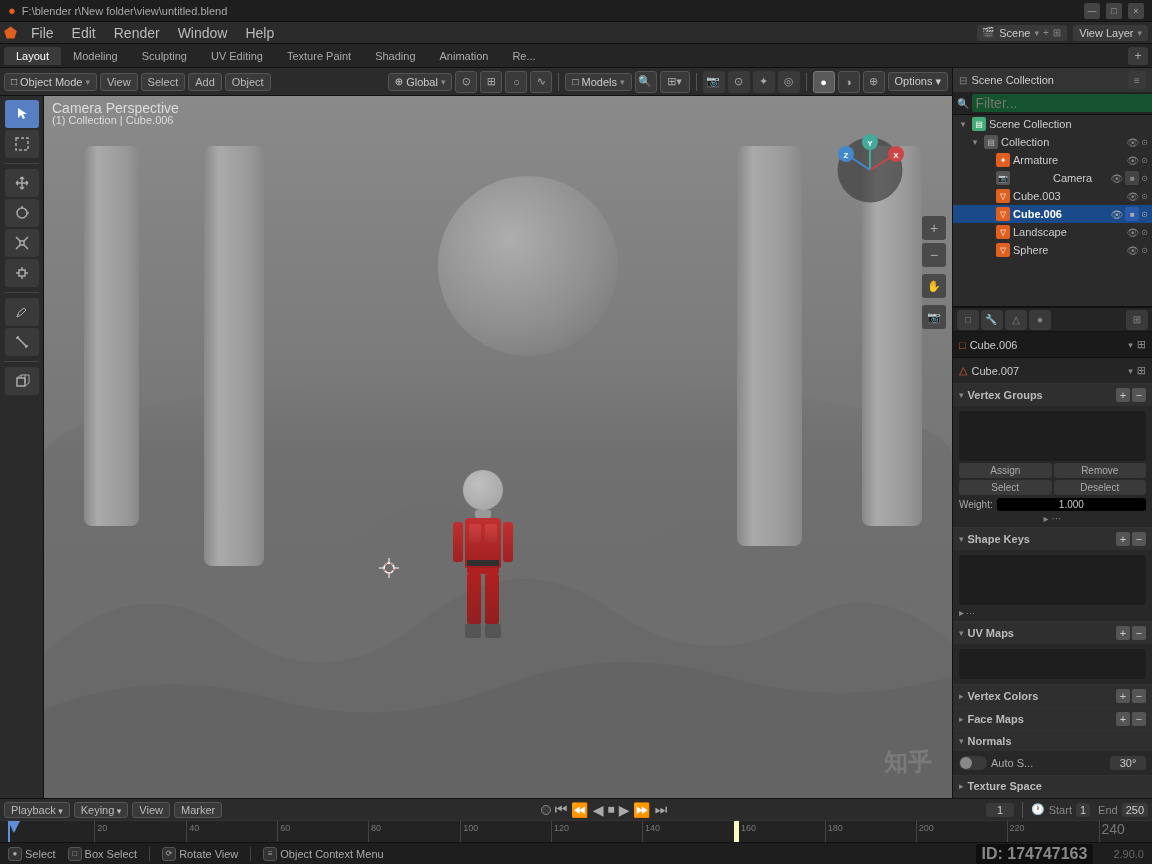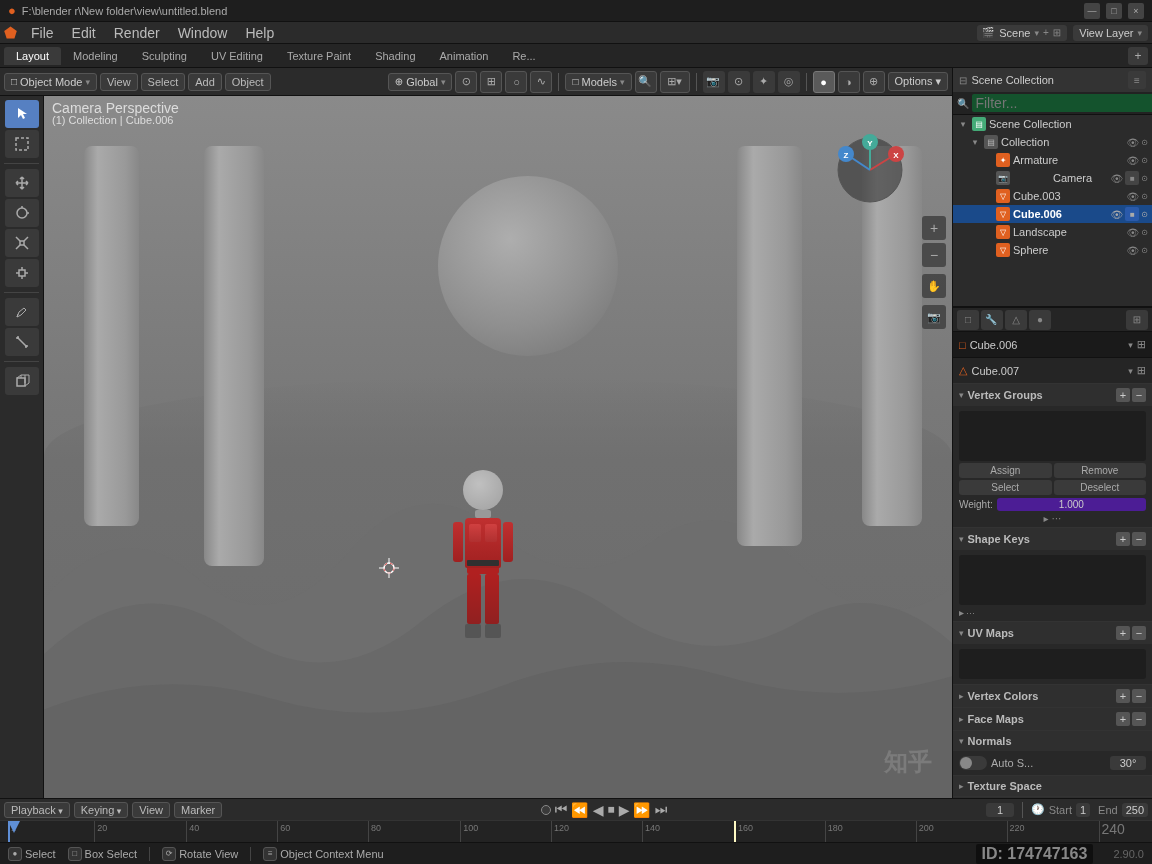--- a/index.html
+++ b/index.html
@@ -419,21 +419,21 @@
                 <div style="display:flex;gap:2px;margin-top:2px;">
                   <div data-name="vg-assign-btn" style="flex:1;background:#3a3a3a;border-radius:3px;padding:2px 4px;text-align:center;font-size:10px;color:#aaa;cursor:pointer;">Assign</div>
                   <div data-name="vg-remove-btn" style="flex:1;background:#3a3a3a;border-radius:3px;padding:2px 4px;text-align:center;font-size:10px;color:#aaa;cursor:pointer;">Remove</div>
                 </div>
                 <div style="display:flex;gap:2px;margin-top:2px;">
                   <div data-name="vg-select-btn" style="flex:1;background:#3a3a3a;border-radius:3px;padding:2px 4px;text-align:center;font-size:10px;color:#aaa;cursor:pointer;">Select</div>
                   <div data-name="vg-deselect-btn" style="flex:1;background:#3a3a3a;border-radius:3px;padding:2px 4px;text-align:center;font-size:10px;color:#aaa;cursor:pointer;">Deselect</div>
                 </div>
                 <div style="display:flex;align-items:center;gap:4px;margin-top:3px;">
                   <span data-name="vg-weight-label" style="color:#aaa;font-size:10px;">Weight:</span>
-                  <div data-name="vg-weight-input" style="flex:1;background:#4c1d95;border-radius:3px;padding:1px 4px;font-size:10px;color:#ccc;text-align:center;">1.000</div>
+                  <div data-name="vg-weight-input" style="flex:1;background:#000000;border-radius:3px;padding:1px 4px;font-size:10px;color:#ccc;text-align:center;">1.000</div>
                 </div>
 
                 <div data-name="vg-expand-btn" style="display:flex;align-items:center;justify-content:center;margin-top:2px;cursor:pointer;">
                   <span style="color:#888;font-size:10px;">▸ ···</span>
                 </div>
               </div>
             </div>
 
             <div data-name="section-shape-keys" style="border-bottom:1px solid #333;">
               <div data-name="shape-keys-header" style="display:flex;align-items:center;padding:4px 6px;cursor:pointer;background:#2f2f2f;">
@@ -570,21 +570,21 @@
 
       <div style="position:absolute;top:0;left:8px;right:8px;bottom:0;display:flex;align-items:flex-end;overflow:hidden;">
         <div data-name="frame-1" style="position:absolute;left:0%;top:0;height:100%;border-left:1px solid #555;"><span style="font-size:9px;color:#777;padding-left:2px;">1</span></div>
         <div data-name="frame-20" style="position:absolute;left:7.6%;top:0;height:100%;border-left:1px solid #444;"><span style="font-size:9px;color:#777;padding-left:2px;">20</span></div>
         <div data-name="frame-40" style="position:absolute;left:15.7%;top:0;height:100%;border-left:1px solid #444;"><span style="font-size:9px;color:#777;padding-left:2px;">40</span></div>
         <div data-name="frame-60" style="position:absolute;left:23.7%;top:0;height:100%;border-left:1px solid #444;"><span style="font-size:9px;color:#777;padding-left:2px;">60</span></div>
         <div data-name="frame-80" style="position:absolute;left:31.7%;top:0;height:100%;border-left:1px solid #444;"><span style="font-size:9px;color:#777;padding-left:2px;">80</span></div>
         <div data-name="frame-100" style="position:absolute;left:39.8%;top:0;height:100%;border-left:1px solid #444;"><span style="font-size:9px;color:#777;padding-left:2px;">100</span></div>
         <div data-name="frame-120" style="position:absolute;left:47.8%;top:0;height:100%;border-left:1px solid #444;"><span style="font-size:9px;color:#777;padding-left:2px;">120</span></div>
         <div data-name="frame-140" style="position:absolute;left:55.8%;top:0;height:100%;border-left:1px solid #444;"><span style="font-size:9px;color:#777;padding-left:2px;">140</span></div>
-        <div data-name="frame-160" style="position:absolute;left:63.9%;top:0;height:100%;border-left:2px solid #fef9c3;"><span style="font-size:9px;color:#777;padding-left:2px;">160</span></div>
+        <div data-name="frame-160" style="position:absolute;left:63.9%;top:0;height:100%;border-left:5px solid #fef9c3;"><span style="font-size:9px;color:#777;padding-left:2px;">160</span></div>
         <div data-name="frame-180" style="position:absolute;left:71.9%;top:0;height:100%;border-left:1px solid #444;"><span style="font-size:9px;color:#777;padding-left:2px;">180</span></div>
         <div data-name="frame-200" style="position:absolute;left:79.9%;top:0;height:100%;border-left:1px solid #444;"><span style="font-size:9px;color:#777;padding-left:2px;">200</span></div>
         <div data-name="frame-220" style="position:absolute;left:87.9%;top:0;height:100%;border-left:1px solid #444;"><span style="font-size:9px;color:#777;padding-left:2px;">220</span></div>
         <div data-name="frame-240" style="position:absolute;left:96%;top:0;height:100%;border-left:1px solid #444;"><span style="font-size:14px;color:#777;padding-left:2px;">240</span></div>
 
         <div data-name="playhead" style="position:absolute;left:0%;top:0;bottom:0;width:2px;background:#5f8fd6;z-index:5;"></div>
       </div>
 
       <div data-name="frame-indicator" style="position:absolute;left:8px;top:0;width:12px;height:12px;background:#5f8fd6;clip-path:polygon(50% 100%,0 0,100% 0);"></div>
     </div>

